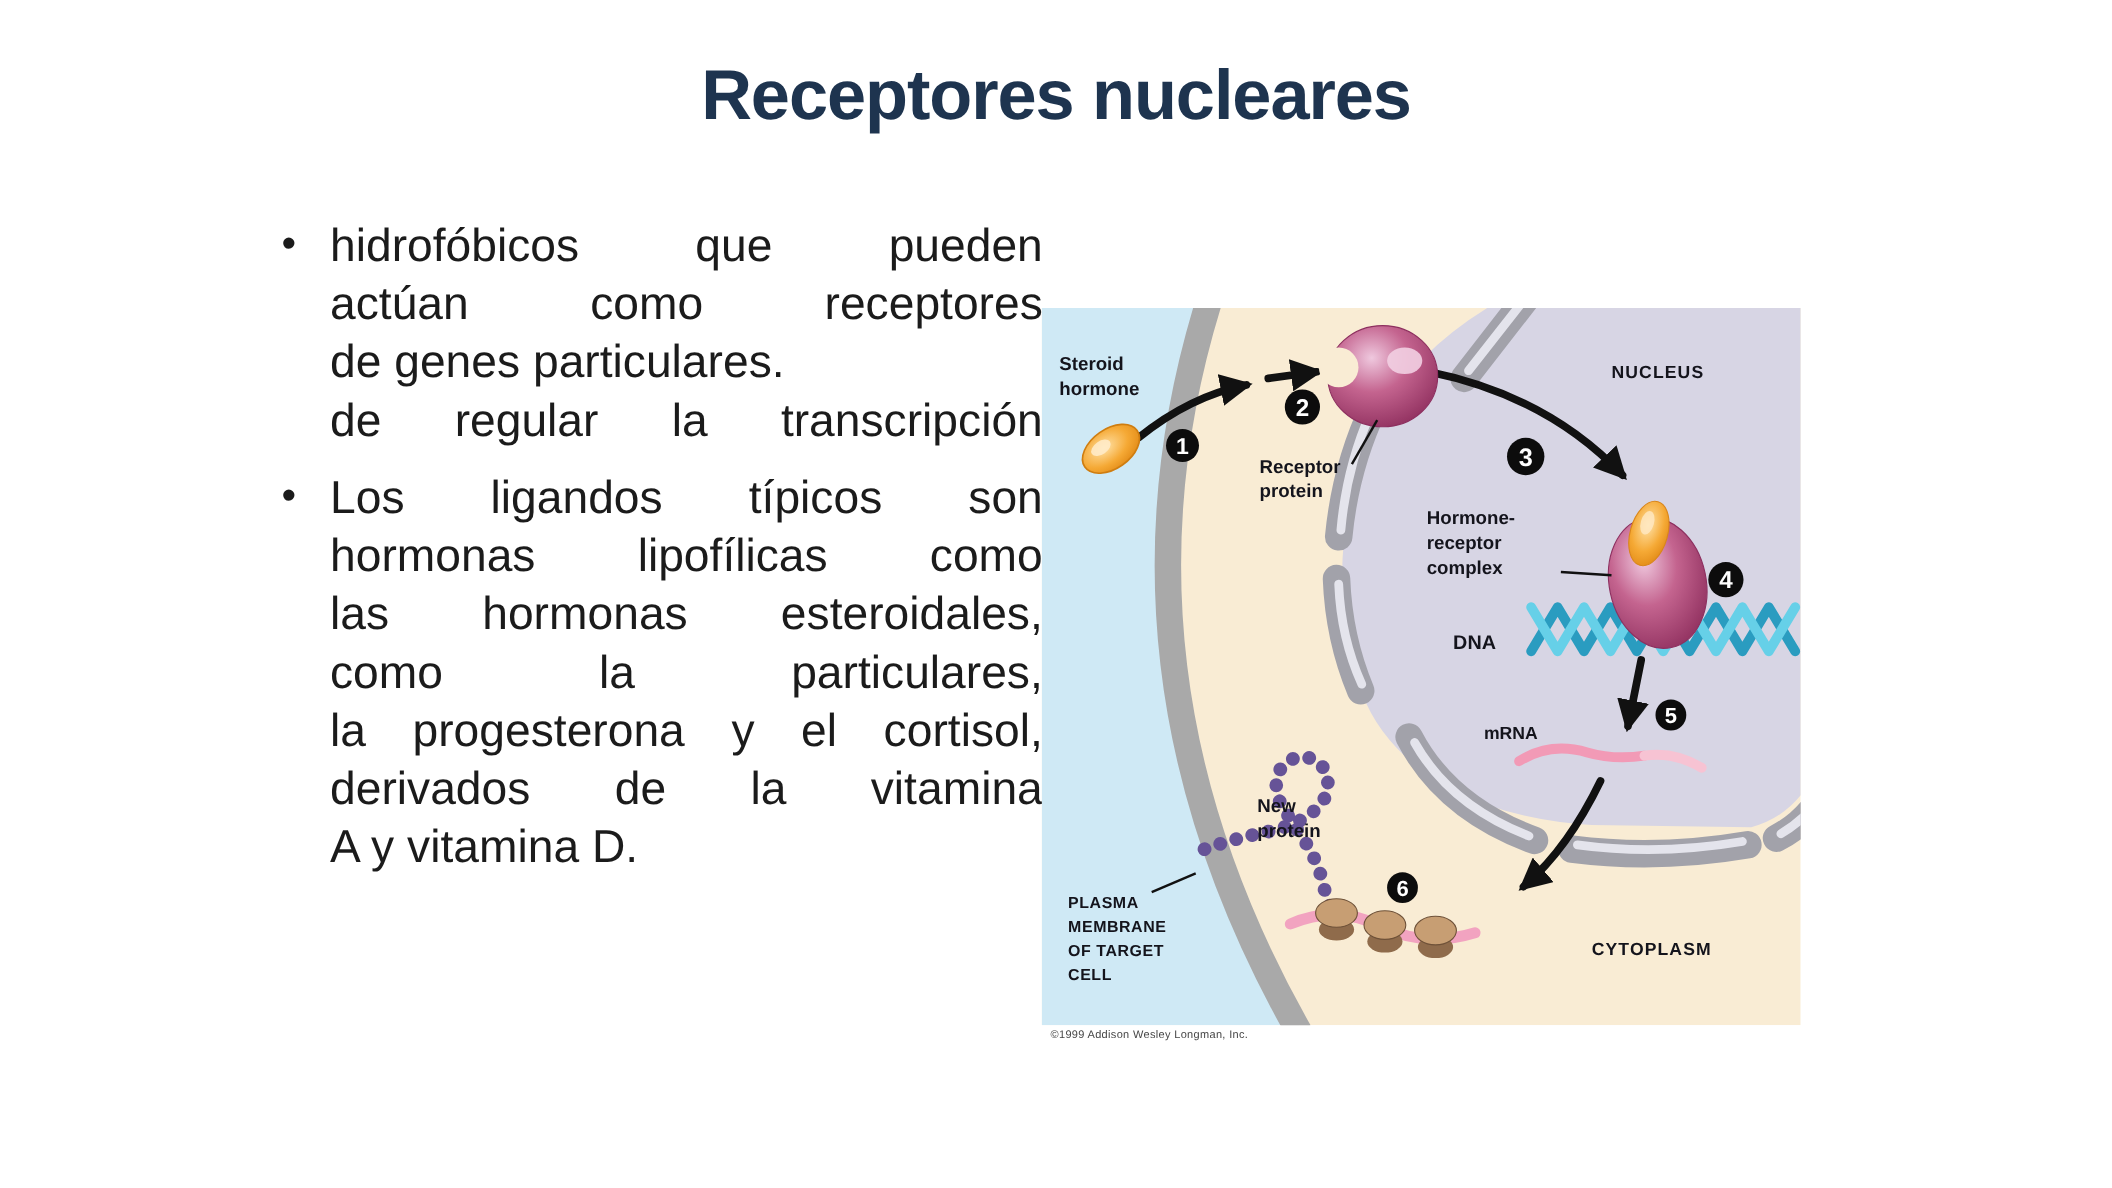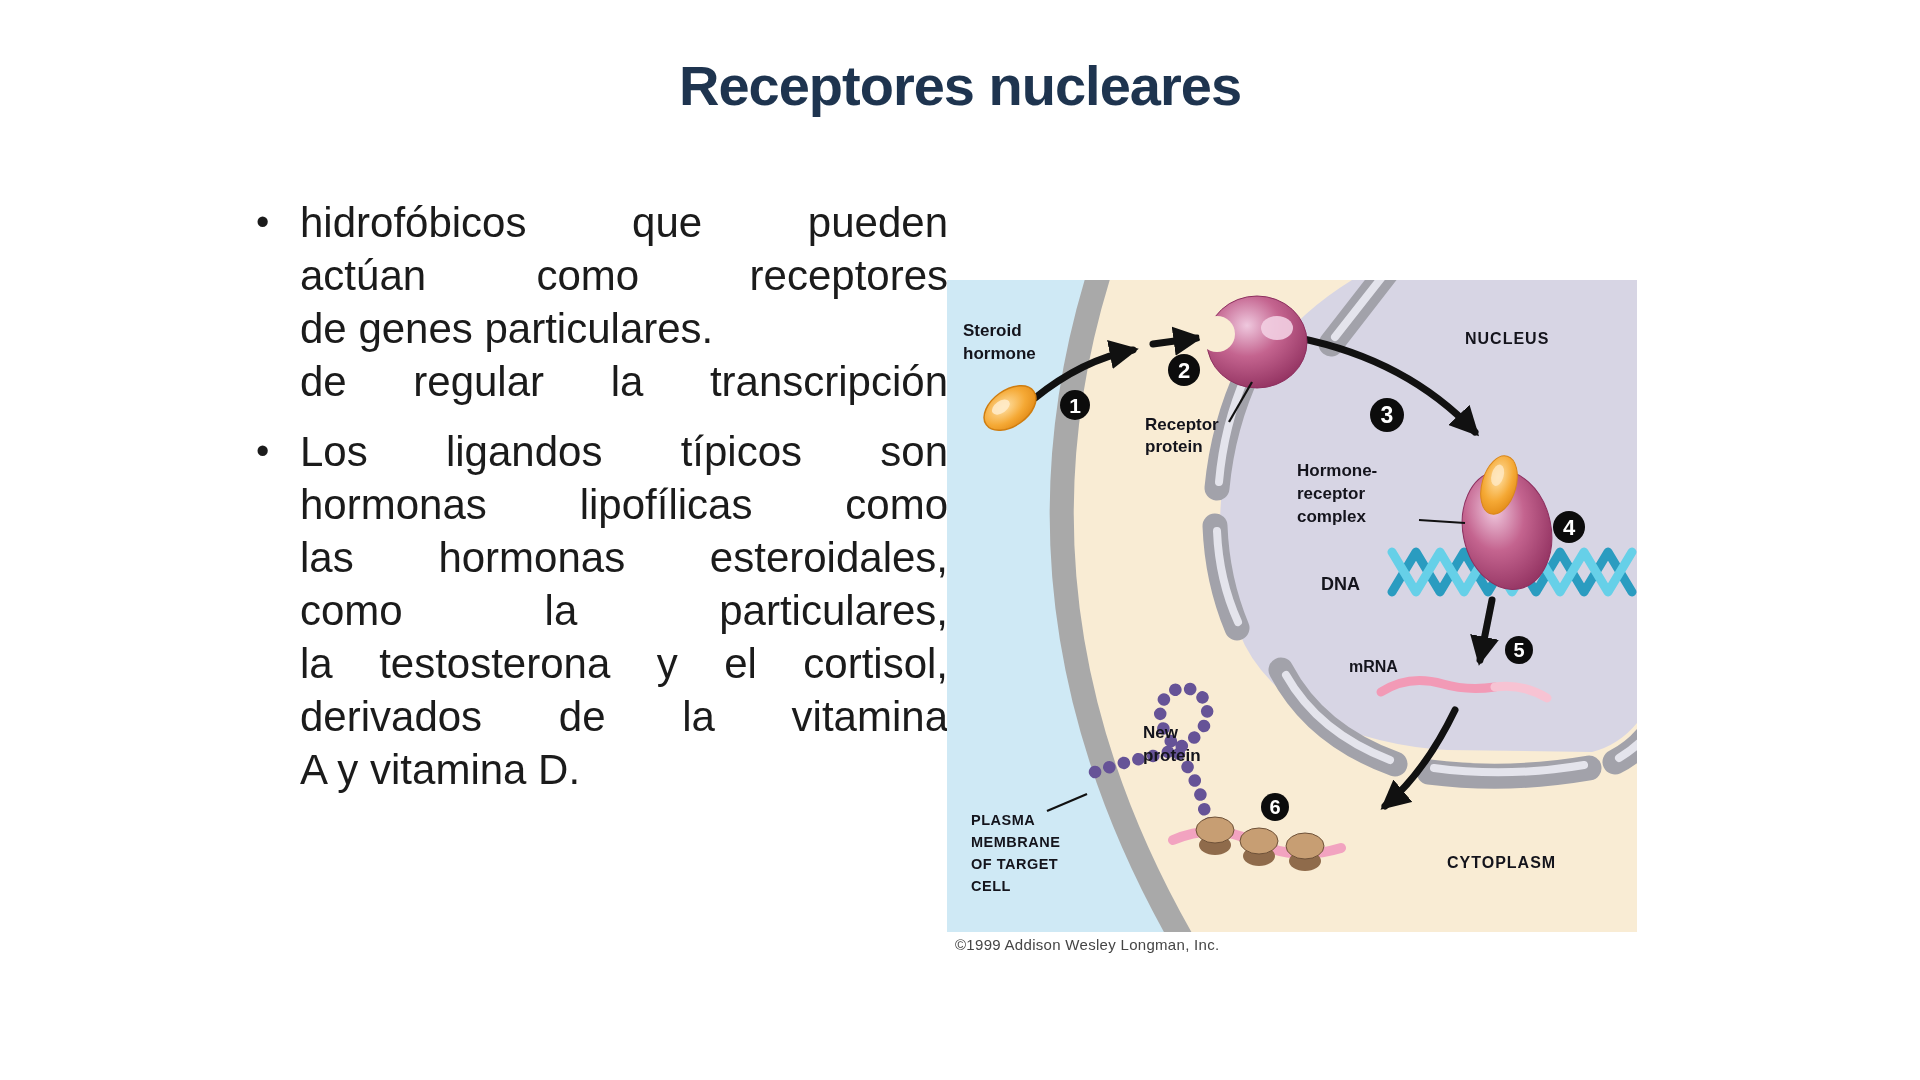--- a/index.html
+++ b/index.html
@@ -2,34 +2,34 @@
 <html><head>
 <meta charset="utf-8">
 <style>
   html,body{margin:0;padding:0;}
   body{
     width:1920px;height:1080px;background:#ffffff;position:relative;overflow:hidden;
     font-family:"Liberation Sans", sans-serif;
   }
   .slide-title{
     position:absolute;left:0;top:36px;width:1920px;text-align:center;
-    font-size:56px;font-weight:bold;color:#1e344f;letter-spacing:-1px;line-height:100px;
+    font-size:64px;font-weight:bold;color:#1e344f;letter-spacing:-1px;line-height:100px;
   }
   .bullets{
     position:absolute;left:256px;top:196px;width:692px;color:#1b1b1b;
     font-size:42px;line-height:53px;
   }
   .bullet-item{display:flex;margin-bottom:17px;}
   .bullet-marker{width:44px;flex:0 0 44px;font-size:38px;line-height:53px;}
   .bullet-text{flex:1 1 auto;min-width:0;}
   .jline{text-align:justify;text-align-last:justify;white-space:nowrap;}
   .jline.last{text-align-last:left;}
   .diagram-wrap{position:absolute;left:947px;top:280px;width:690px;height:652px;}
   .credit{
-    position:absolute;left:955px;top:936px;font-size:15px;color:#454545;letter-spacing:.3px;
+    position:absolute;left:955px;top:936px;font-size:10px;color:#454545;letter-spacing:.3px;
   }
   svg text{font-family:"Liberation Sans", sans-serif;}
   .dlabel{font-weight:bold;fill:#14141c;}
   .badge-num{fill:#ffffff;font-weight:bold;text-anchor:middle;}
 </style>
 </head>
 <body>
 
 <div class="slide-title">Receptores nucleares</div>
 
@@ -43,21 +43,21 @@
         <div class="jline">de regular la transcripción</div>
       </div>
     </div>
     <div class="bullet-item">
       <div class="bullet-marker">•</div>
       <div class="bullet-text">
         <div class="jline">Los ligandos típicos son</div>
         <div class="jline">hormonas lipofílicas como</div>
         <div class="jline">las hormonas esteroidales,</div>
         <div class="jline">como la particulares,</div>
-        <div class="jline">la testosterona y el cortisol,</div>
+        <div class="jline">la progesterona y el cortisol,</div>
         <div class="jline">derivados de la vitamina</div>
         <div class="jline last">A y vitamina D.</div>
       </div>
     </div>
   </div>
 
 <div class="diagram-wrap">
 <svg width="690" height="652" viewBox="0 0 690 652" xmlns="http://www.w3.org/2000/svg">
   <defs>
     <marker id="ah" viewBox="0 0 10 10" refX="8" refY="5" markerWidth="4.2" markerHeight="4.2" orient="auto-start-reverse">

